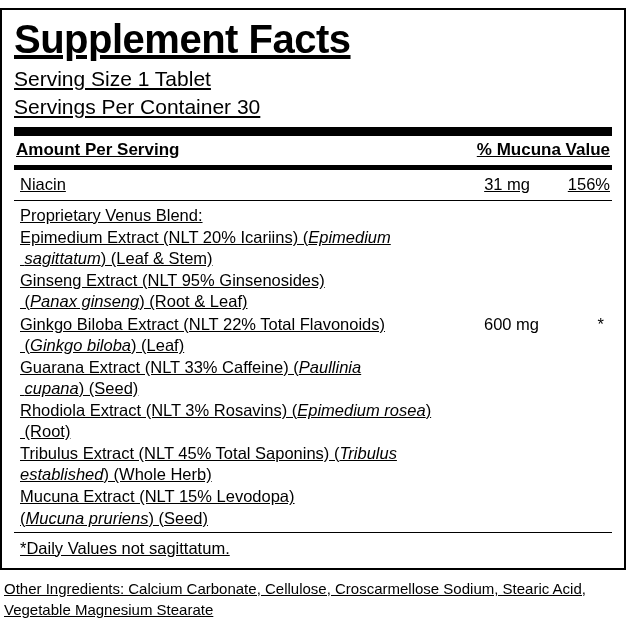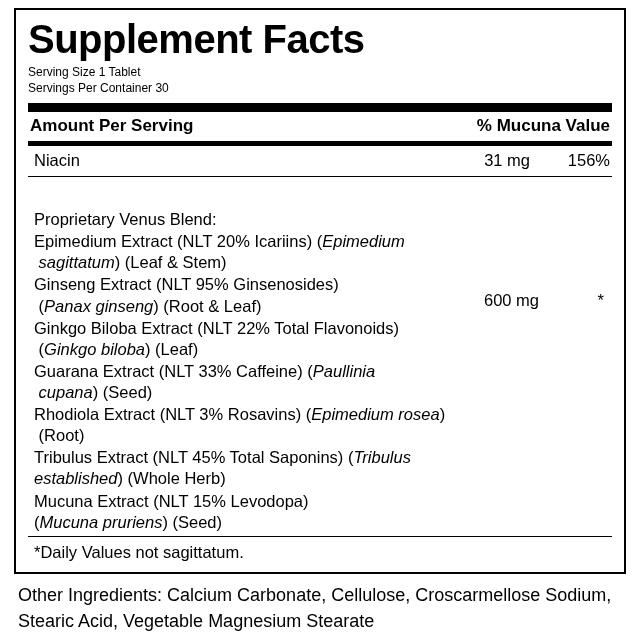--- a/index.html
+++ b/index.html
@@ -12,36 +12,37 @@
     height: 640px;
     font-family: "Liberation Sans", sans-serif;
     color: #000000;
     -webkit-font-smoothing: antialiased;
   }
   .page {
     position: relative;
     width: 640px;
     height: 580px;
     box-sizing: border-box;
-    padding: 8px 14px 0 14px;
+    padding: 8px 14px 0 0;
+    text-decoration: underline;
   }
   .panel {
     border: 2px solid #000;
     box-sizing: border-box;
     padding: 6px 12px 8px 12px;
   }
   .title {
     font-size: 40px;
     font-weight: bold;
     letter-spacing: -0.5px;
     line-height: 1.08;
     margin: 2px 0 4px 0;
   }
   .serving-line {
-    font-size: 12px;
+    font-size: 21px;
     line-height: 1.33;
     margin: 0;
   }
   .rule-thick {
     border-top: 9px solid #000;
     margin: 6px 0 0 0;
     height: 0;
   }
   .rule-med {
     border-top: 5px solid #000;
@@ -75,21 +76,21 @@
 
   .blend-block {
     display: flex;
     padding: 4px 2px 2px 6px;
   }
   .blend-names {
     flex: 1 1 auto;
     font-size: 16.5px;
     line-height: 1.28;
   }
-  .blend-title { margin-bottom: 1px; margin-top: 28px; }
+  .blend-title { margin-bottom: 1px; }
   .ing { margin-bottom: 1px; }
   .ing i { font-style: italic; }
   .blend-amt {
     flex: 0 0 92px;
     font-size: 16.5px;
     text-align: right;
     padding-right: 6px;
     position: relative;
   }
   .blend-amt span {
@@ -106,21 +107,21 @@
   .blend-star span {
     position: absolute;
     right: 6px;
     top: 110px;
   }
   .footnote {
     font-size: 16.5px;
     padding: 6px 2px 2px 6px;
   }
   .other {
-    font-size: 18px;
+    font-size: 15px;
     line-height: 1.45;
     padding: 8px 2px 0 4px;
   }
 </style>
 </head>
 <body>
 
 <div class="page">
 
   <div class="panel">

